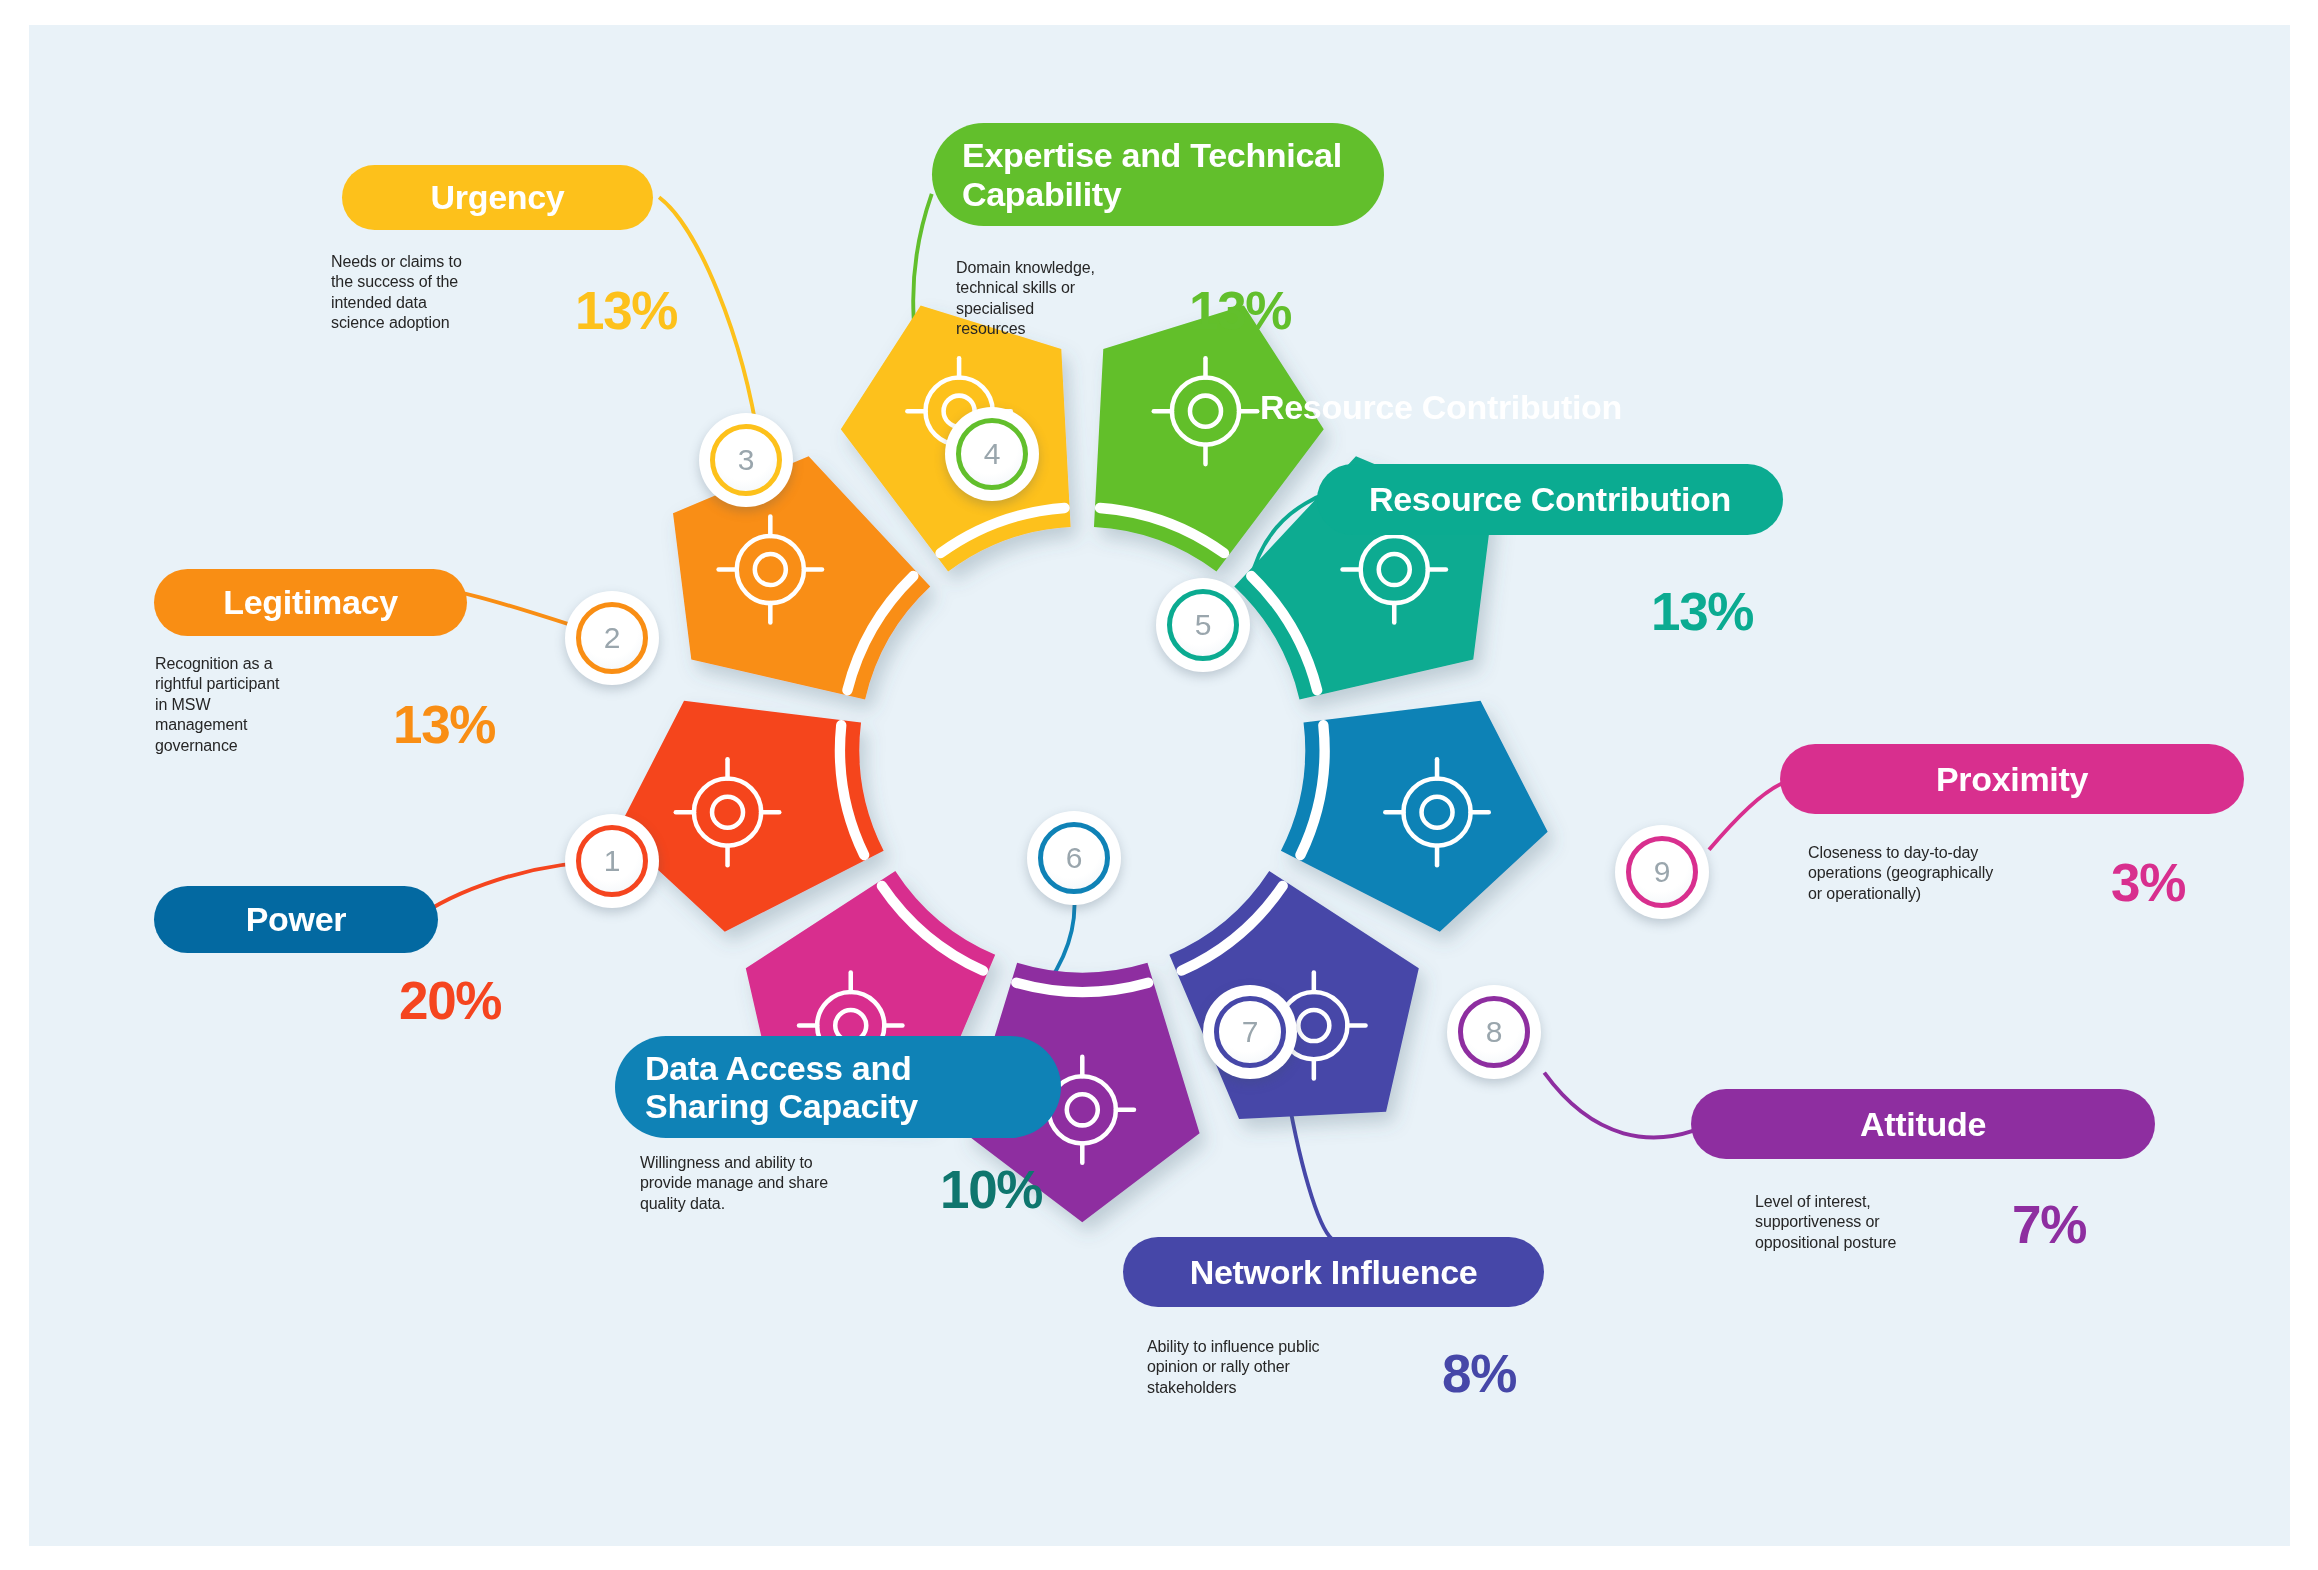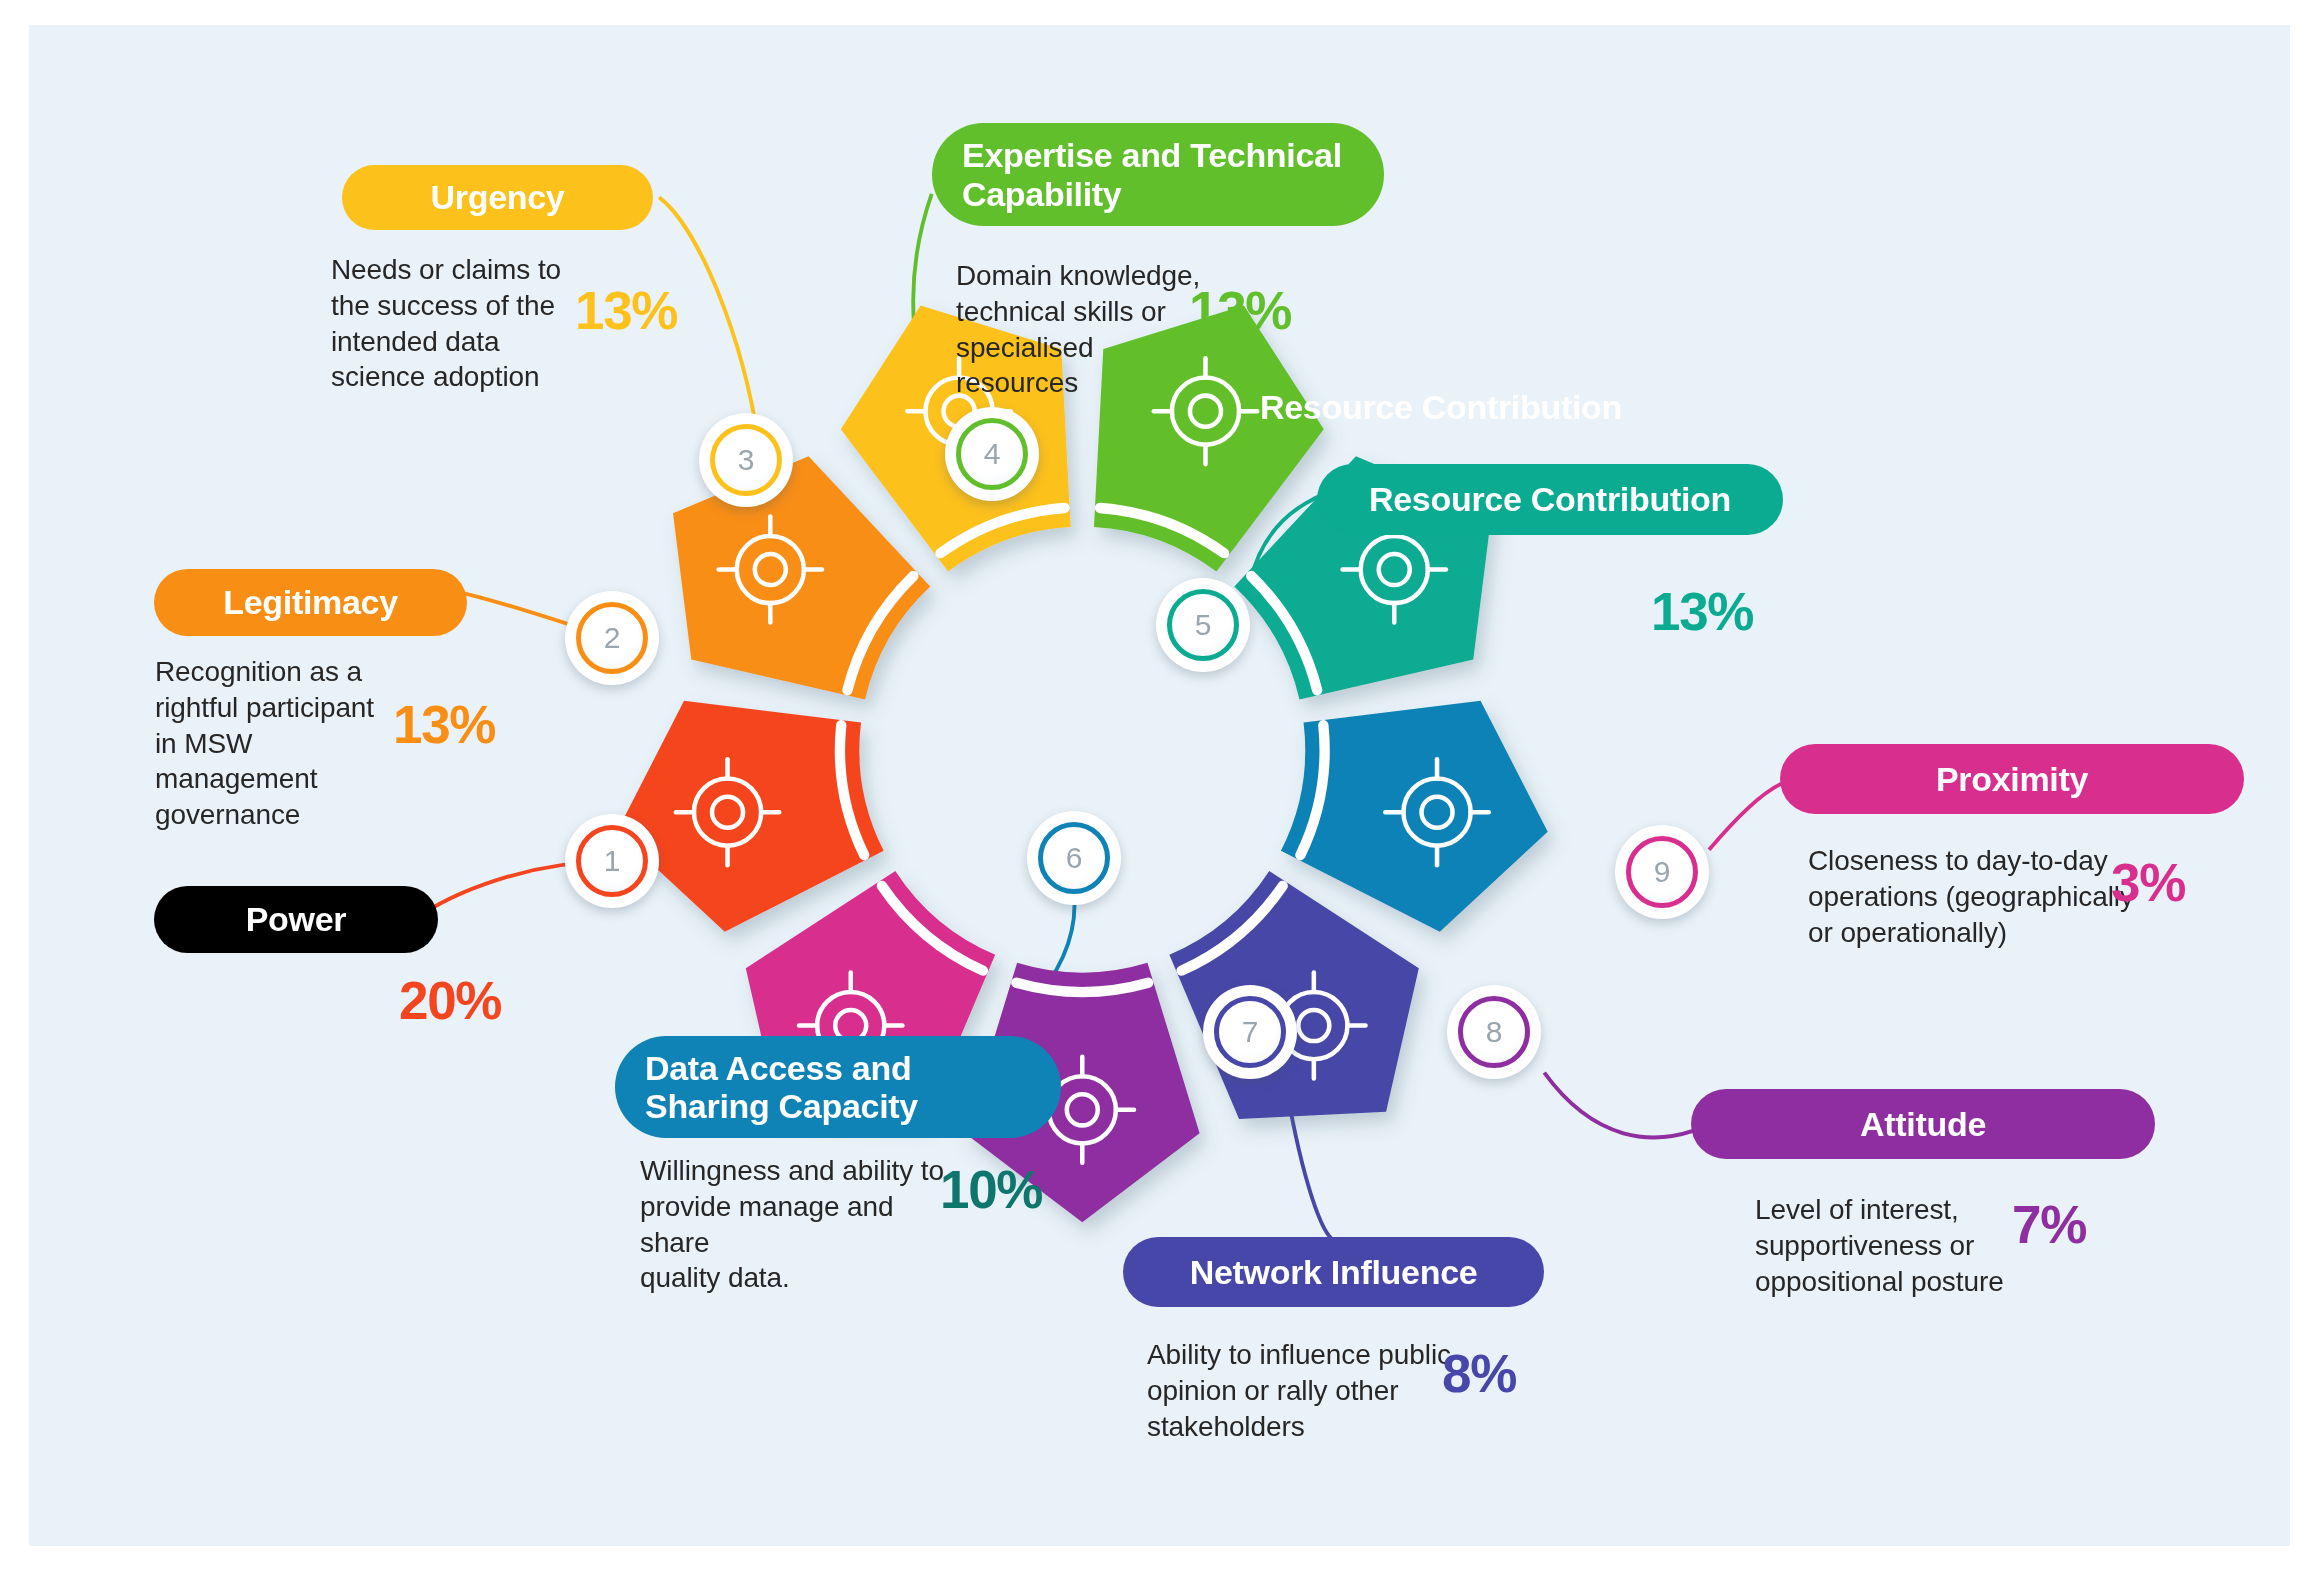--- a/index.html
+++ b/index.html
@@ -9,21 +9,21 @@
 
   .pill{position:absolute;border-radius:645px;display:flex;align-items:center;
         box-sizing:border-box;padding:9px 28px;color:#fff;font-weight:bold;
         font-size:34px;line-height:1.12;letter-spacing:-0.3px;}
   .pill.center{justify-content:center;text-align:center;}
   .pill.left{justify-content:flex-start;text-align:left;}
 
   .ghost{position:absolute;color:#ffffff;font-weight:bold;font-size:34px;
          letter-spacing:-0.3px;white-space:nowrap;}
 
-  .desc{position:absolute;color:#262626;font-size:28px;line-height:1.28;
+  .desc{position:absolute;color:#262626;font-size:16px;line-height:1.28;
         letter-spacing:-0.1px;white-space:pre-line;}
   .pct{position:absolute;font-weight:bold;font-size:53px;letter-spacing:-1.3px;line-height:1;}
 
   #wheel{position:absolute;left:0;top:0;width:2319px;height:1571px;pointer-events:none;}
 
   .numbadge{position:absolute;width:94px;height:94px;border-radius:50%;
             background:#ffffff;box-shadow:0 4.5px 10.3px rgba(60,80,100,.26);
             display:flex;align-items:center;justify-content:center;box-sizing:border-box;}
   .numbadge .ring{width:72px;height:72px;border-radius:50%;
             border:5.8px solid #ccc;background:radial-gradient(circle at 45% 35%,#ffffff 55%,#eef3f7 100%);
@@ -225,21 +225,21 @@
   <div class="pill center" style="left:154px;top:569px;width:313px;height:67px;background:#f98e14;">
     <span>Legitimacy</span>
   </div>
   <div class="desc" style="left:155px;top:654px;width:258px;">Recognition as a
 rightful participant
 in MSW
 management
 governance</div>
   <div class="pct" style="left:393px;top:698px;color:#f98e14;">13%</div>
 
-  <div class="pill center" style="left:154px;top:886px;width:284px;height:67px;background:#000000;">
+  <div class="pill center" style="left:154px;top:886px;width:284px;height:67px;background:#0369a1;">
     <span>Power</span>
   </div>
   <div class="pct" style="left:399px;top:974px;color:#f5451f;">20%</div>
 
   <div class="pill center" style="left:1780px;top:744px;width:464px;height:70px;background:#d82f8e;">
     <span>Proximity</span>
   </div>
   <div class="desc" style="left:1808px;top:843px;width:362px;">Closeness to day-to-day
 operations (geographically
 or operationally)</div>

